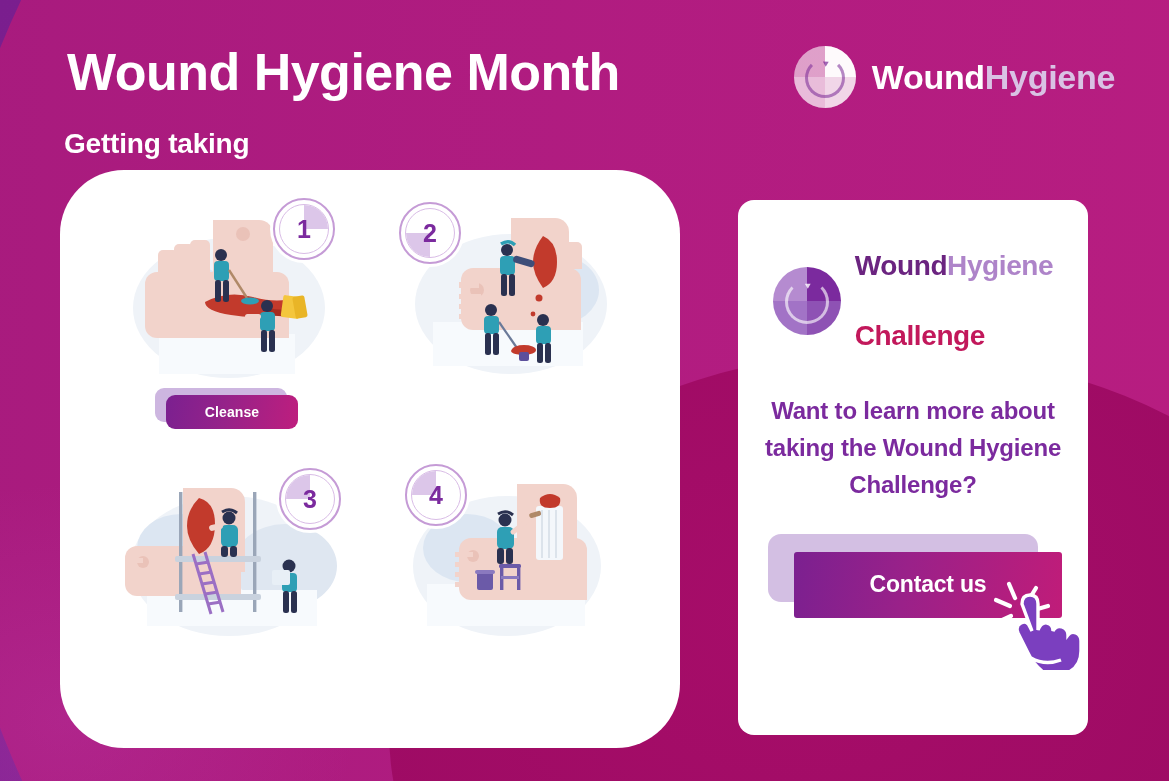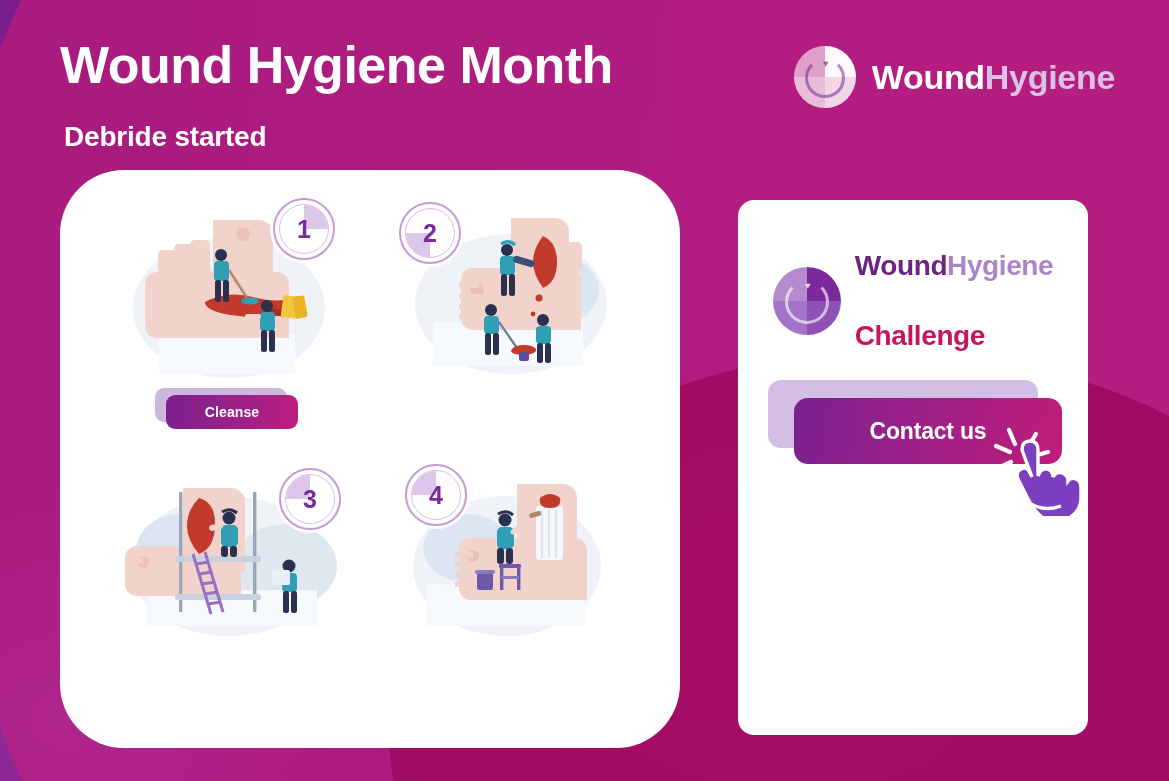--- a/index.html
+++ b/index.html
@@ -21,21 +21,21 @@
     opacity:.98;}
   .bg-swoosh2{position:absolute;right:-220px;bottom:-330px;width:1000px;height:760px;
     border-radius:50%;
     background:radial-gradient(ellipse at 40% 35%,#A60C68 0%,#9C0A62 60%,#98095F 100%);
     opacity:.95;}
   .bg-glow{position:absolute;left:-60px;bottom:-40px;width:420px;height:340px;
     background:radial-gradient(ellipse at 30% 70%,rgba(190,60,170,.30),rgba(190,60,170,0) 70%);}
 
   
   .hdr{position:absolute;left:60px;top:38px;z-index:5;}
-  .hdr h1{margin:0;color:#fff;font-size:52px;font-weight:700;letter-spacing:-.5px;line-height:1.05;}
+  .hdr h1{margin:7px;color:#fff;font-size:52px;font-weight:700;letter-spacing:-.5px;line-height:1.05;}
   .hdr h2{margin:28px 0 0 4px;color:#fff;font-size:28px;font-weight:700;letter-spacing:-.2px;}
 
   
   .brand{position:absolute;right:54px;top:46px;display:flex;align-items:center;gap:16px;z-index:5;}
   .brand .mark{width:62px;height:62px;border-radius:50%;position:relative;overflow:hidden;
     background:rgba(255,255,255,.30);}
   .brand .mark .q{position:absolute;width:50%;height:50%;}
   .brand .mark .q1{left:50%;top:0;background:rgba(255,255,255,.97);}
   .brand .mark .q2{left:0;top:0;background:rgba(255,255,255,.40);}
   .brand .mark .q3{left:0;top:50%;background:rgba(255,255,255,.58);}
@@ -94,39 +94,39 @@
   .clogo .l1{font-size:28px;font-weight:700;letter-spacing:-.4px;white-space:nowrap;}
   .clogo .l1 .a{color:#6B2480;}
   .clogo .l1 .b{color:#AE84C9;}
   .clogo .l2{font-size:28px;font-weight:700;color:#C2185B;letter-spacing:-.4px;margin-top:41px;}
 
   .cta-head{margin-top:42px;text-align:center;color:#7B2A9E;font-size:24px;font-weight:700;
     line-height:1.55;letter-spacing:-.2px;}
 
   .cta-wrap{position:relative;margin-top:42px;width:278px;height:72px;}
   .cta-shadow{position:absolute;left:-6px;top:-12px;width:270px;height:68px;border-radius:13px;background:#D3BFE3;}
-  .cta-btn{position:absolute;left:20px;top:6px;width:268px;height:66px;border-radius:14px;border:0;
+  .cta-btn{position:absolute;left:20px;top:6px;width:268px;height:66px;border-radius:3px;border:0;
     background:linear-gradient(100deg,#7B2090 0%,#9A2189 42%,#C01C79 100%);
     color:#fff;font-size:23px;font-weight:700;font-family:"Liberation Sans",sans-serif;
     cursor:pointer;letter-spacing:-.2px;}
   .cursor-ico{position:absolute;left:218px;top:24px;width:95px;height:100px;pointer-events:none;}
 </style>
 </head>
 <body>
 
 <div class="stage">
 
   <div class="bg-base"></div>
   <div class="bg-swoosh"></div>
   <div class="bg-swoosh2"></div>
   <div class="bg-glow"></div>
 
   <div class="hdr">
     <h1>Wound Hygiene Month</h1>
-    <h2>Debride started</h2>
+    <h2>Getting taking</h2>
   </div>
 
   <div class="brand">
     <div class="mark">
       <div class="q q2"></div>
         <div class="q q1"></div>
         <div class="q q3"></div>
         <div class="q q4"></div>
       <div class="ring"></div>
         <div class="arw"></div>
@@ -341,20 +341,21 @@
           <div class="q q4"></div>
         <div class="ring"></div>
           <div class="arw"></div>
       </div>
       <div class="txt">
         <div class="l1"><span class="a">Wound</span><span class="b">Hygiene</span></div>
         <div class="l2">Challenge</div>
       </div>
     </div>
 
+    <div class="cta-head">Want to learn more about taking the Wound Hygiene Challenge?</div>
 
     <div class="cta-wrap">
       <div class="cta-shadow"></div>
       <button class="cta-btn">Contact us</button>
       <svg class="cursor-ico" viewBox="0 0 95 100">
         <g stroke="#ffffff" stroke-width="4.2" stroke-linecap="round">
           <line x1="17" y1="14" x2="23" y2="28"></line>
           <line x1="4" y1="30" x2="18" y2="36"></line>
           <line x1="6" y1="52" x2="19" y2="46"></line>
           <line x1="44" y1="18" x2="36" y2="31"></line>

